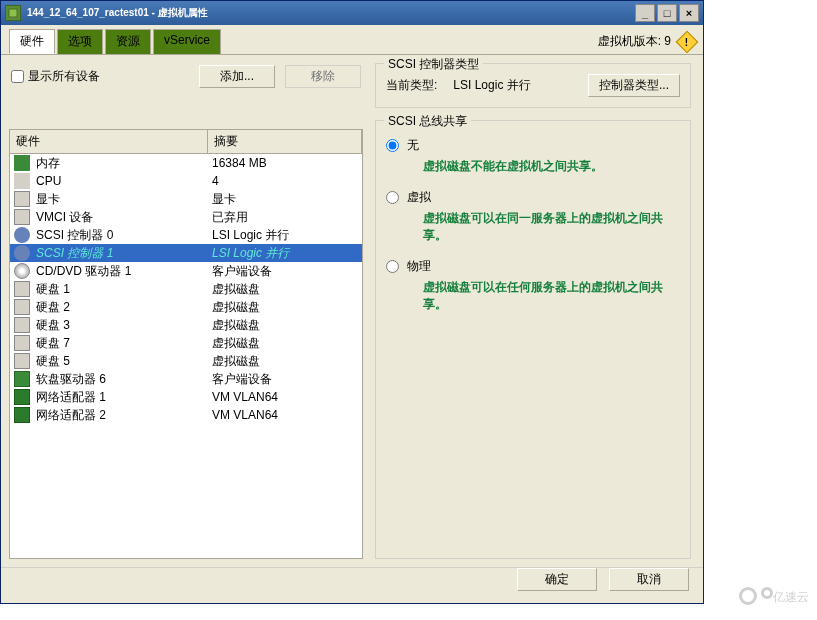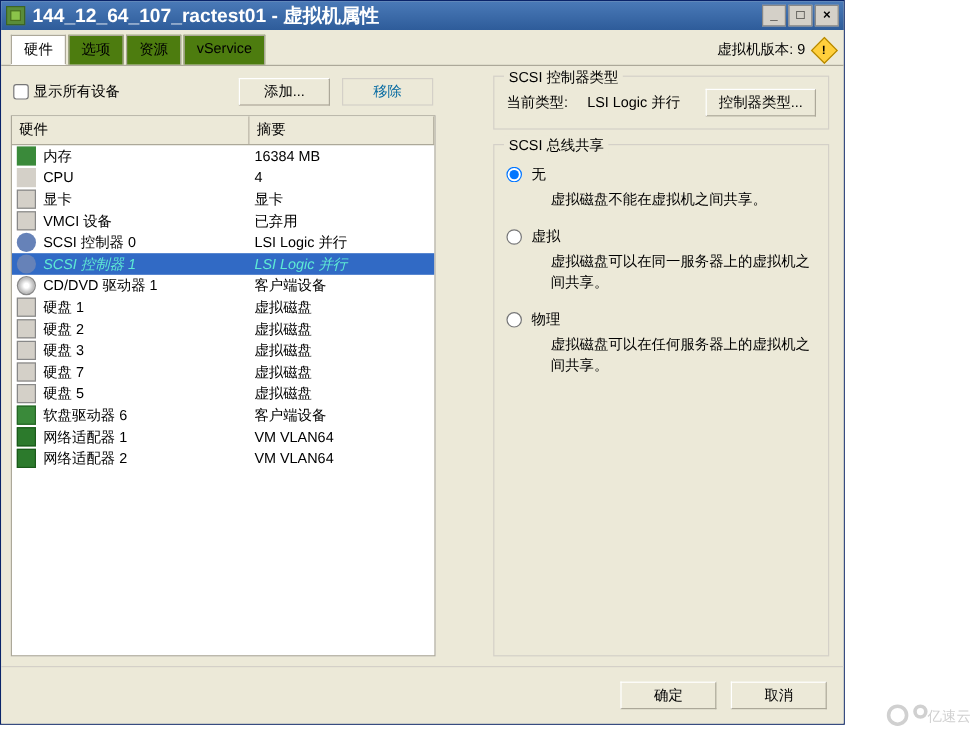--- a/index.html
+++ b/index.html
@@ -2,73 +2,73 @@
 <html><head>
   <meta charset="utf-8">
   <style>
     * { box-sizing: border-box; margin: 0; padding: 0; font-family: "Microsoft YaHei", SimSun, Tahoma, sans-serif; font-size: 12px; }
     body { background: #fff; width: 817px; height: 620px; position: relative; }
     
     .window { width: 704px; height: 604px; background: #ece9d8; border: 1px solid #0a246a; display: flex; flex-direction: column; position: absolute; top: 0; left: 0; }
     
     .titlebar { height: 24px; background: linear-gradient(to bottom, #4a7ab8, #2e5c9a); color: #fff; display: flex; align-items: center; padding: 0 4px; }
     .titlebar .app-icon { width: 16px; height: 16px; background: #5a8c3a; border: 1px solid #3c6425; margin-right: 6px; display: inline-flex; justify-content: center; align-items: center; }
-    .titlebar .title { flex: 1; font-weight: bold; font-size: 16px; }
+    .titlebar .title { flex: 1; font-weight: bold; font-size: 10px; }
     .titlebar .winbtn { width: 20px; height: 18px; background: #d4d0c8; border: 1px solid #888; margin-left: 2px; display: flex; align-items: center; justify-content: center; cursor: pointer; color:#000; font-size:11px; font-weight:bold; line-height:1;}
     
     .tabsrow { display: flex; align-items: center; padding: 4px 8px 0 8px; background: #ece9d8; }
     .tab { padding: 3px 10px; border: 1px solid #aca899; border-bottom: none; background: #ece9d8; margin-right: 2px; cursor: pointer; }
     .tab.active { background: #fff; border-bottom: 1px solid #fff; position: relative; z-index: 2; }
     .tab.inactive { background: #4d7c0f; }
     .tabsrow .spacer { flex: 1; }
     .tabsrow .vm-version { font-size: 12px; color: #000; margin-right: 4px; }
     .tabsrow .warn-icon { width: 16px; height: 16px; background: #ffcf3c; border:1px solid #b38600; display: inline-flex; align-items:center; justify-content:center; transform: rotate(45deg); margin-left:4px;}
     .tabsrow .warn-icon span{ transform: rotate(-45deg); font-weight:bold; font-size:10px; color:#000;}
     
     .content { flex: 1; background: #ece9d8; border-top: 1px solid #aca899; padding: 8px; display: flex; gap: 8px; }
     
-    .left-panel { width: 354px; display: flex; flex-direction: column; }
+    .left-panel { width: 354px; display: flex; flex-direction: column; gap: 33px; }
     .top-controls { display: flex; align-items: center; gap: 10px; margin-bottom: 6px; padding: 2px;}
     .checkbox-wrap { display: flex; align-items: center; gap: 4px; flex:1;}
     .checkbox-wrap input { width: 13px; height: 13px; }
     .btn { min-width: 76px; height: 23px; background: #ece9d8; border: 1px solid #aca899; border-top-color:#fff; border-left-color:#fff; cursor: pointer; padding: 0 8px; }
-    .btn:disabled { color: #0369a1; border-color: #d4d0c8; }
+    .btn:disabled { color: #737373; border-color: #d4d0c8; }
     
     .hw-list { flex: 1; border: 1px solid #aca899; background: #fff; display: flex; flex-direction: column; }
     .hw-header { display: flex; background: #ece9d8; border-bottom: 1px solid #aca899; }
     .hw-header .col { padding: 3px 6px; border-right: 1px solid #aca899; font-weight: normal; background:#ece9d8;}
     .hw-header .col1 { width: 198px; }
     .hw-header .col2 { flex: 1; }
     .hw-rows { flex: 1; overflow: auto; }
     .hw-row { display: flex; align-items: center; height: 18px; cursor: pointer; }
     .hw-row.selected { background: #316ac5; color: #5eead4; font-style: italic; }
     .hw-row .cell1 { width: 198px; display: flex; align-items: center; padding-left: 4px; gap: 6px; }
     .hw-row .cell2 { flex: 1; padding-left: 4px; }
     .hw-row .hw-icon { width: 16px; height: 16px; display: inline-flex; align-items:center; justify-content:center; font-size:10px; flex-shrink:0;}
     .ic-mem{background:#3a8a3a;} .ic-cpu{background:#d4d0c8;} .ic-video{background:#d4d0c8;border:1px solid #888;}
     .ic-vmci{background:#d4d0c8;border:1px solid #888;} .ic-scsi{background:#6682b8;border-radius:50%;} 
     .ic-cd{background:radial-gradient(circle,#fff 20%,#c0c0c0 60%);border-radius:50%;border:1px solid #888;}
     .ic-disk{background:#d4d0c8;border:1px solid #888;} .ic-floppy{background:#3a8a3a;border:1px solid #256625;}
     .ic-net{background:#2c7a2c;border:1px solid #1a5a1a;}
     
     .right-panel { flex: 1; display: flex; flex-direction: column; gap: 12px; padding: 0 4px;}
-    .groupbox { border: 1px solid #d4d0c8; padding: 10px 10px; position: relative; margin-left: 36px; }
+    .groupbox { border: 1px solid #d4d0c8; padding: 10px 10px; position: relative; }
     .groupbox .legend { position: absolute; top: -8px; left: 8px; background: #ece9d8; padding: 0 4px; font-size: 12px; }
     .type-row { display: flex; align-items: center; gap: 16px; }
     .type-row .label { }
     .type-row .value { flex: 1; }
     
     .share-box .desc { margin: 4px 0 12px 0; }
     .radio-opt { display: flex; align-items: flex-start; gap: 8px; margin: 6px 0; }
     .radio-opt input { margin-top: 2px; }
     .radio-opt .opt-body { flex: 1; }
     .radio-opt .opt-label { }
-    .radio-opt .opt-desc { margin: 4px 0 8px 16px; color: #000000; }
-    
-    .footer { height: 48px; background: #ece9d8; display: flex; align-items: center; justify-content: flex-end; padding: 0 14px; gap: 12px; border-top:1px solid #d4d0c8;}
+    .radio-opt .opt-desc { margin: 4px 0 8px 16px; color: #15803d; font-weight: bold; }
+    
+    .footer { height: 36px; background: #ece9d8; display: flex; justify-content: flex-end; padding: 0 14px; gap: 12px; border-top:1px solid #d4d0c8;}
     
     .watermark { position: absolute; bottom: 12px; right: 8px; color: #d0d0d0; font-size: 22px; display:flex; align-items:center; gap:4px; font-family: sans-serif;}
     .watermark .circ{width:18px;height:18px;border:3px solid #d0d0d0;border-radius:50%;display:inline-block;}
     .watermark .circ.sm{width:12px;height:12px;position:relative;top:-6px;left:4px;}
   </style>
 </head>
 <body>
 
 <div class="window">
 

